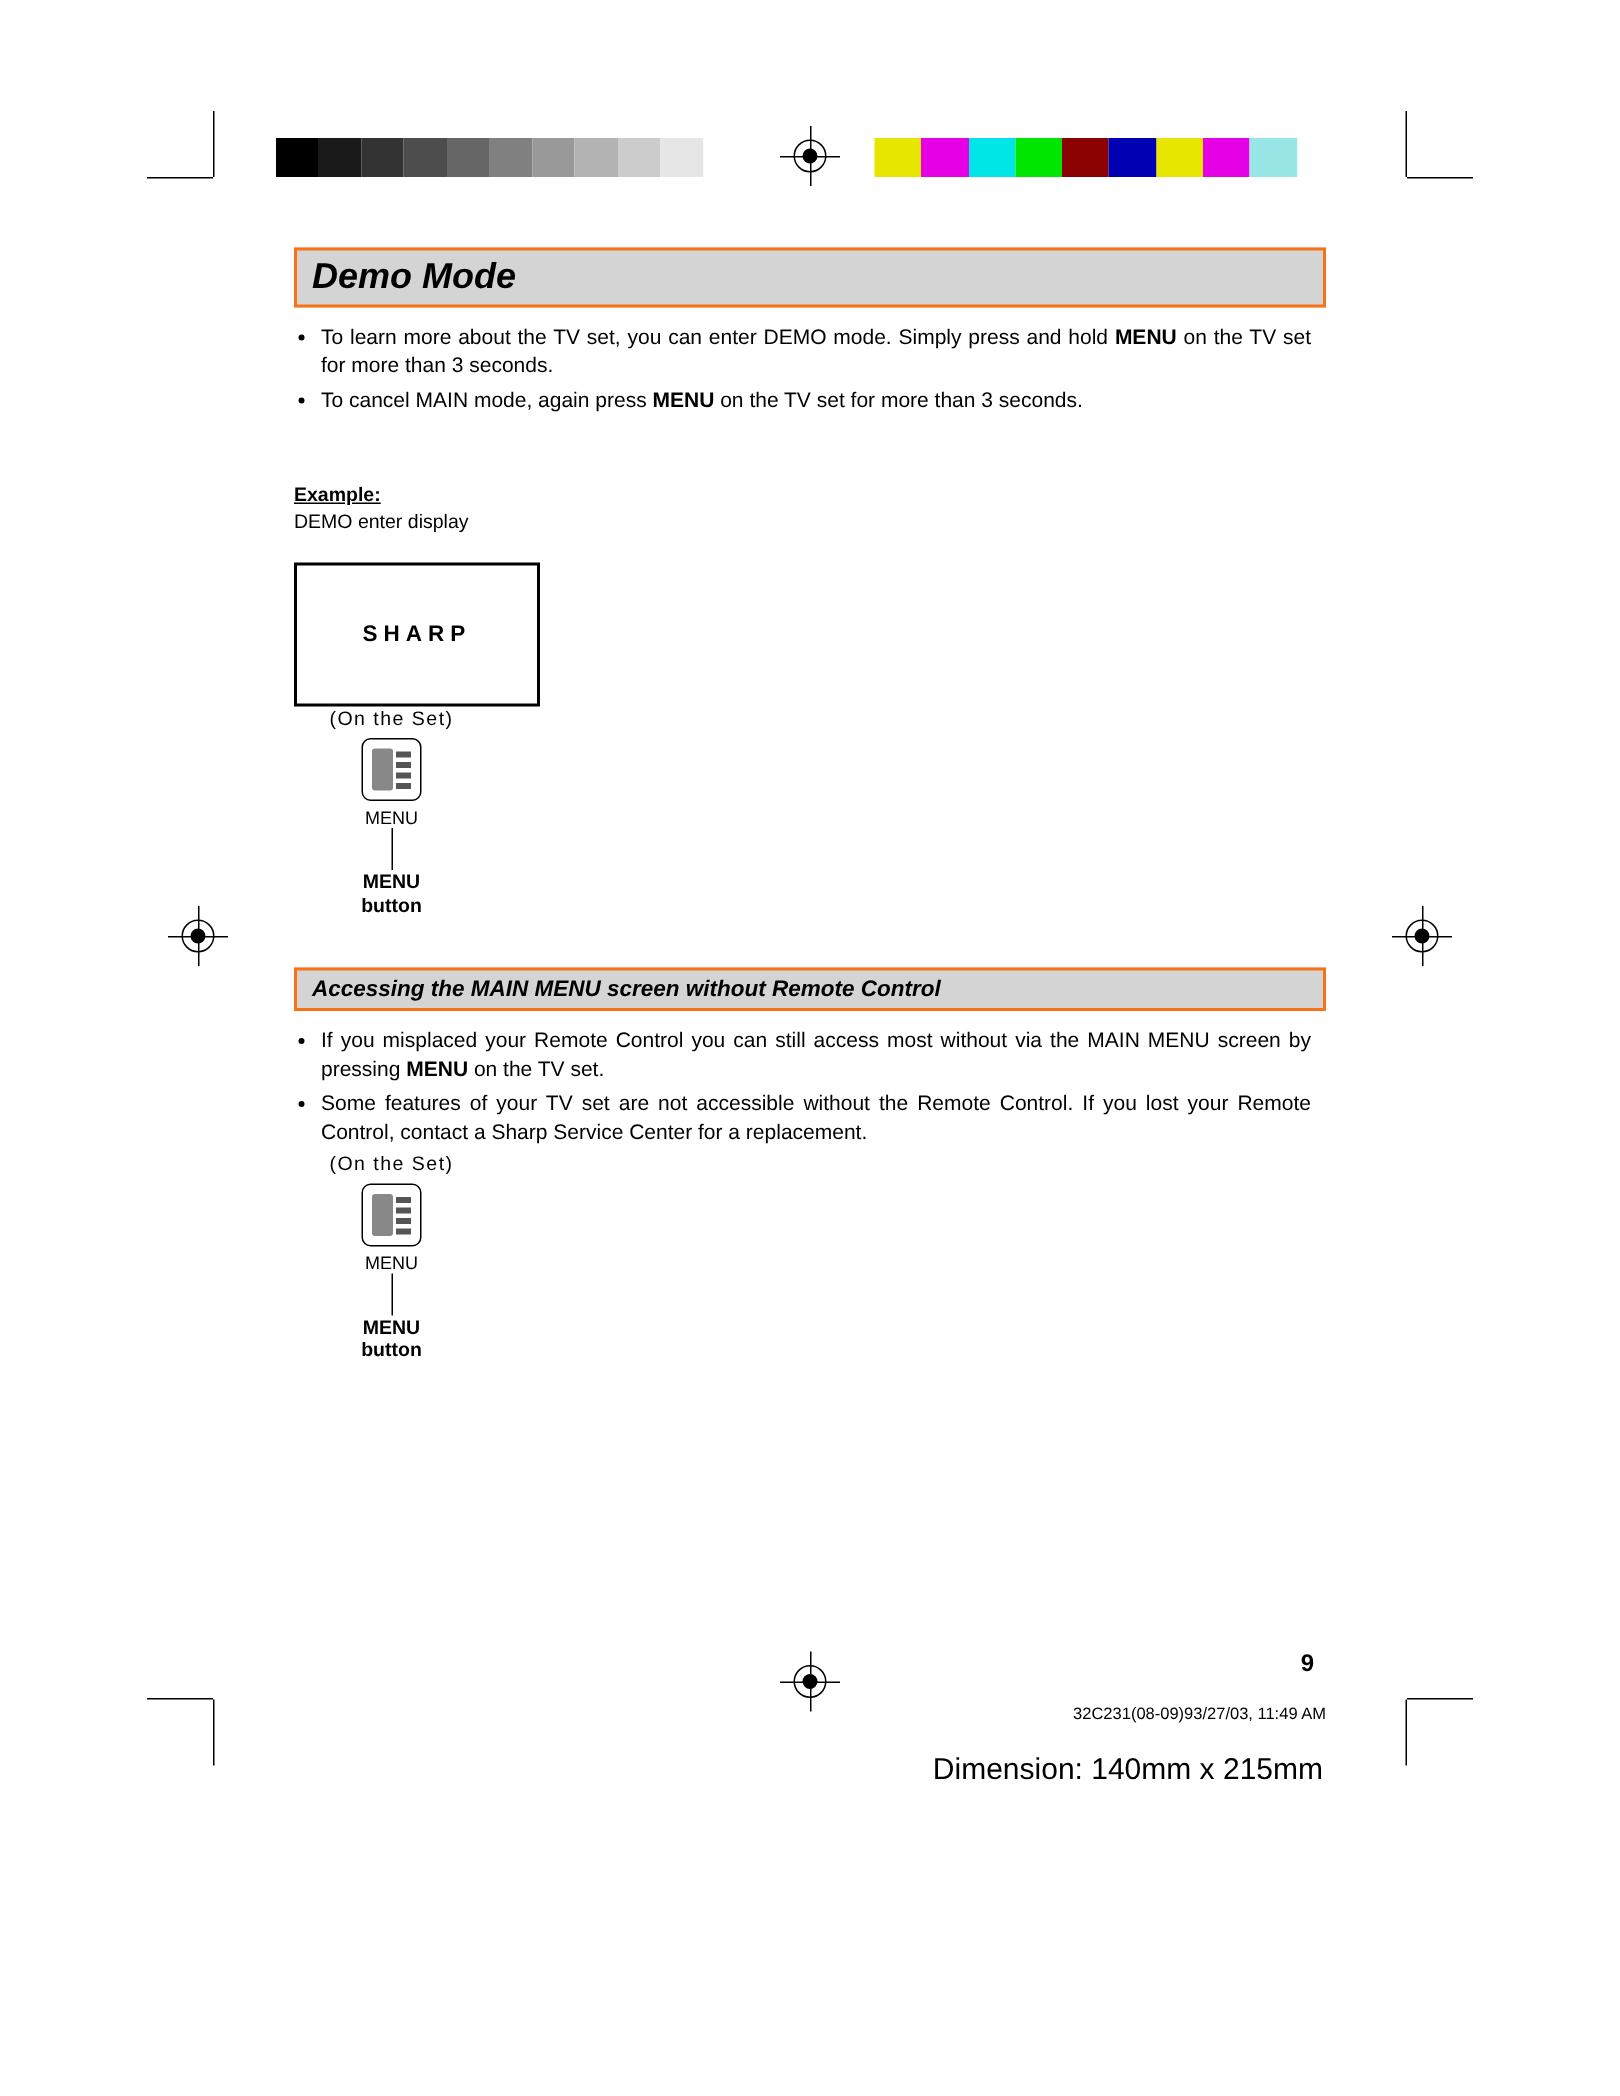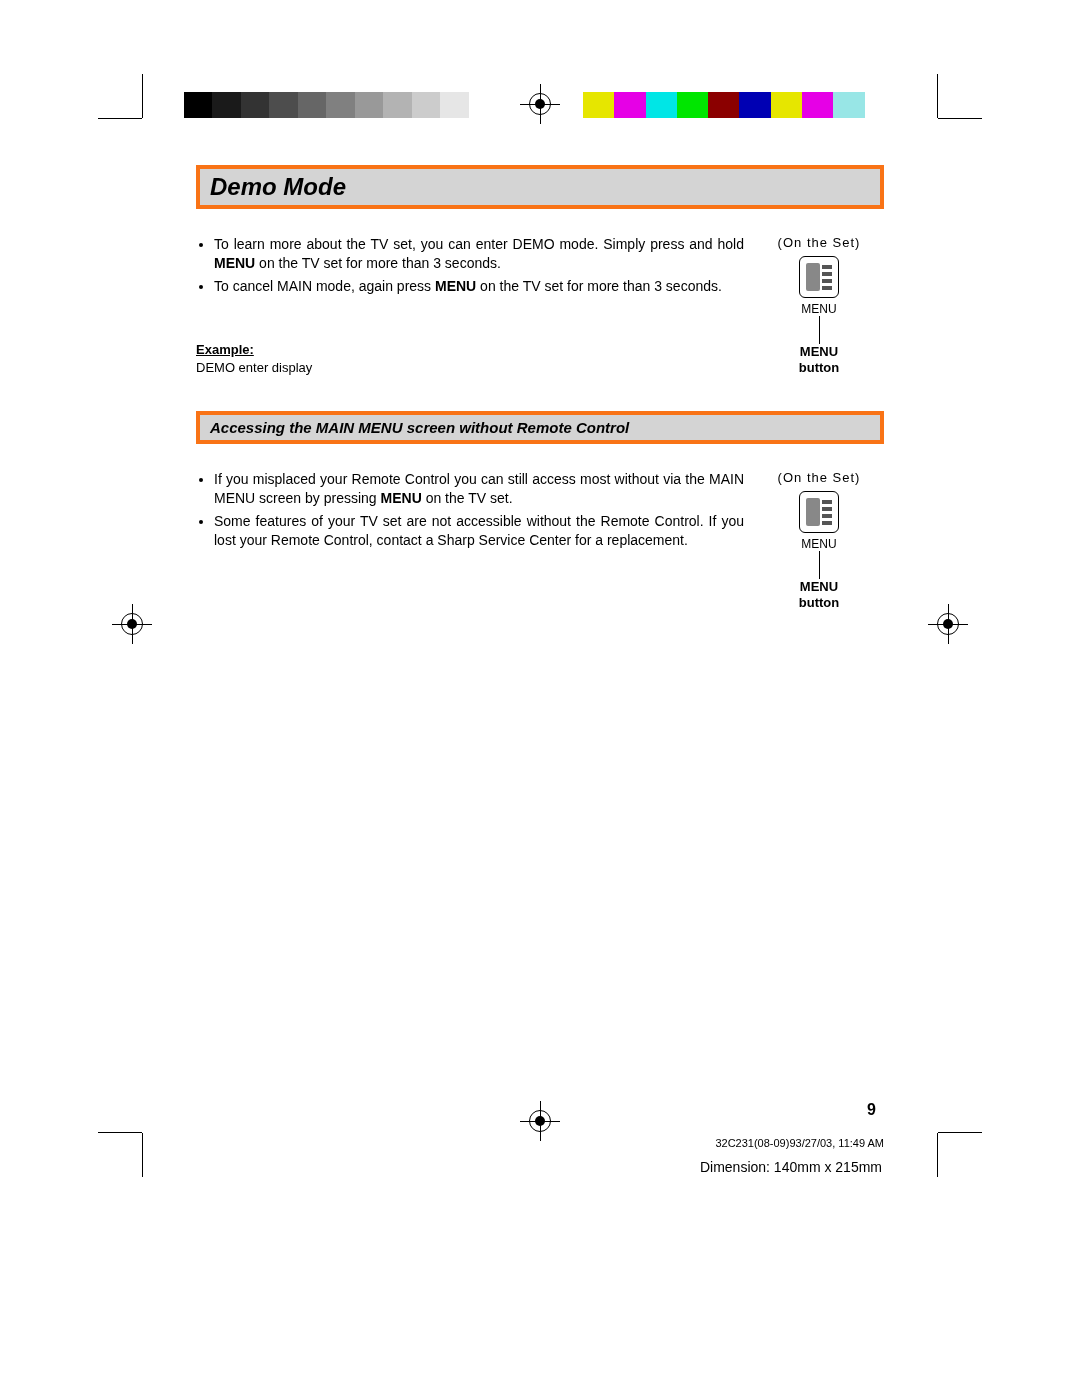--- a/index.html
+++ b/index.html
@@ -54,28 +54,28 @@
 
   
   .page {
     position:absolute;
     top:165px; left:196px;
     width:688px; height:960px;
   }
 
   .section-header {
     background:#d4d4d4;
-    border:4px solid #f97316;
+    border:2px solid #f97316;
     padding:4px 10px;
     font-family: Arial, Helvetica, sans-serif;
   }
   .section-header.demo { font-size:24px; font-weight:bold; font-style:italic; }
   .section-header.main { font-size:15px; font-weight:bold; font-style:italic; margin-top:34px;}
 
-  .body-row { display:flex; margin-top:26px; }
+  .body-row { display:flex; margin-top:10px;flex-direction:column; }
   .body-text { flex:1; font-size:14px; line-height:1.35; padding-right:10px; }
   .body-text ul { margin:0 0 0 4px; padding-left:14px; }
   .body-text li { margin-bottom:4px; text-align:justify; }
   .body-text .example-label { font-weight:bold; margin-top:45px; display:block; font-size:13px;text-decoration:underline;}
   .body-text .example-desc  { font-size:13px; }
 
   .tv-col { width:130px; text-align:center; font-size:13px; }
   .tv-col .on-set { margin-bottom:6px; letter-spacing:1px; }
   .tv-col .menu-label-under { font-size:12px; margin-top:4px; }
   .tv-col .connector { width:1px; height:28px; background:#000; margin:0 auto; }
@@ -125,22 +125,22 @@
   
   .footer-strip {
     position:absolute;
     bottom:248px; left:196px; width:688px;
     font-size:11px;
     display:flex; justify-content:flex-end;
     color:#000;
   }
   .dimension-note {
     position:absolute;
-    bottom:222px; right:198px;
-    font-size:14px;
+    bottom:205px; right:198px;
+    font-size:20px;
   }
 </style>
 </head>
 <body>
 
 <div class="crop-h crop-tl-h"></div>
 <div class="crop-v crop-tl-v"></div>
 <div class="crop-h crop-tr-h"></div>
 <div class="crop-v crop-tr-v"></div>
 <div class="crop-h crop-bl-h"></div>
@@ -211,20 +211,23 @@
       <ul>
         <li>
           <span>To learn more about the TV set, you can enter DEMO mode. Simply press and hold </span><b>MENU</b><span> on the TV set for more than 3 seconds.</span>
         </li>
         <li>
           <span>To cancel MAIN mode, again press </span><b>MENU</b><span> on the TV set for more than 3 seconds.</span>
         </li>
       </ul>
       <span class="example-label">Example:</span>
       <span class="example-desc">DEMO enter display</span>
+      <div class="sharp-box">
+        <span>SHARP</span>
+      </div>
     </div>
     <div class="tv-col">
       <div class="on-set">(On the Set)</div>
       <div class="tv-icon"></div>
       <div class="menu-label-under">MENU</div>
       <div class="connector"></div>
       <div class="menu-btn-label">
         <span>MENU</span><br>
         <span>button</span>
       </div>

